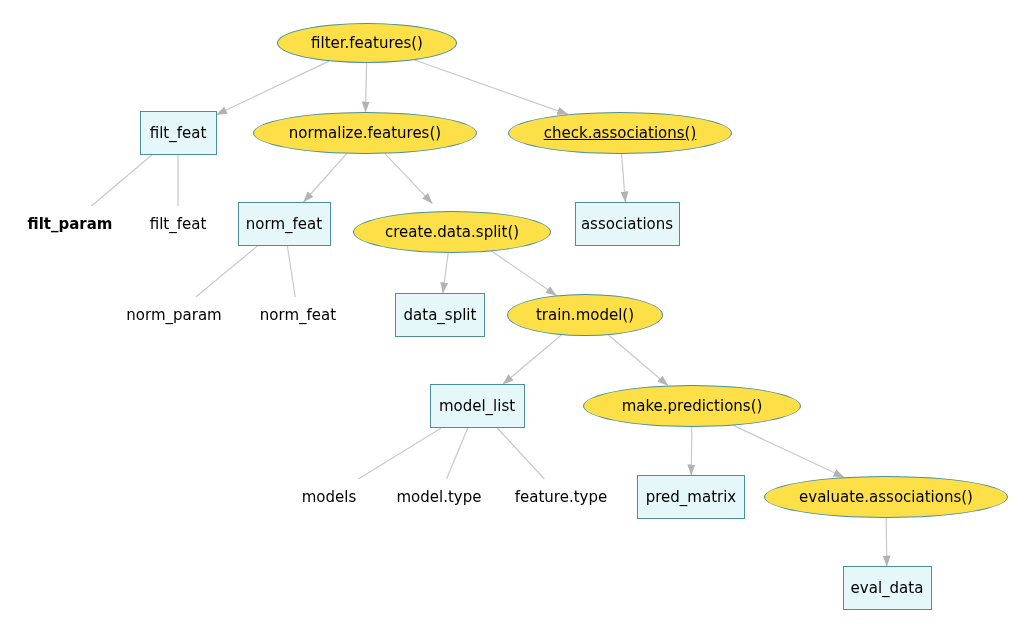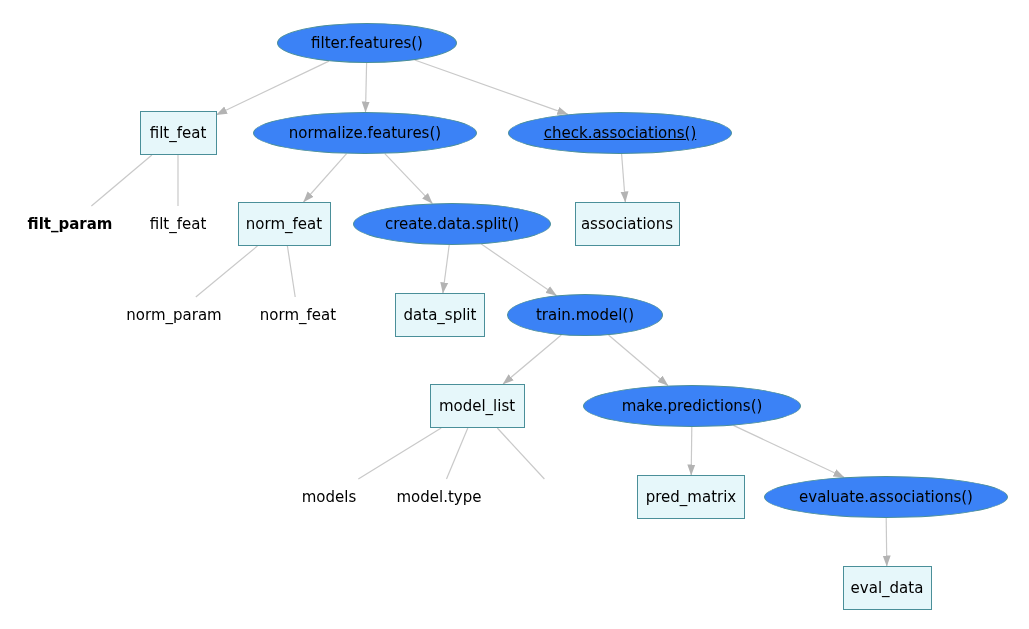--- a/index.html
+++ b/index.html
@@ -28,21 +28,21 @@
     align-items: center;
     justify-content: center;
     box-sizing: border-box;
     font-size: 15px;
     color: #000000;
     white-space: nowrap;
   }
   .node.ellipse {
     border: 1.5px solid #4a8f99;
     border-radius: 50%;
-    background: #3b82f6;
+    background: #fde047;
   }
   .node.box {
     border: 1.5px solid #4a8f99;
     background: #e6f7fa;
   }
   .node.plain {
     border: none;
     background: transparent;
   }
 </style>
@@ -92,21 +92,21 @@
     </div>
     <div class="node plain" style="left: 24px; top: 206px; width: 92px; height: 36px; font-weight: bold;">
       <span>filt_param</span>
     </div>
     <div class="node plain" style="left: 142px; top: 206px; width: 72px; height: 36px;">
       <span>filt_feat</span>
     </div>
     <div class="node box" style="left: 237.5px; top: 202px; width: 93px; height: 44px;">
       <span>norm_feat</span>
     </div>
-    <div class="node ellipse" style="left: 353px; top: 203px; width: 198px; height: 42px;">
+    <div class="node ellipse" style="left: 353px; top: 211px; width: 198px; height: 42px;">
       <span>create.data.split()</span>
     </div>
     <div class="node box" style="left: 574.5px; top: 202px; width: 105px; height: 44px;">
       <span>associations</span>
     </div>
     <div class="node plain" style="left: 121px; top: 297px; width: 106px; height: 36px; justify-content: center;">
       <span>norm_param</span>
     </div>
     <div class="node plain" style="left: 256px; top: 297px; width: 84px; height: 36px;">
       <span>norm_feat</span>
@@ -122,20 +122,23 @@
     </div>
     <div class="node ellipse" style="left: 583px; top: 385px; width: 218px; height: 42px;">
       <span>make.predictions()</span>
     </div>
     <div class="node plain" style="left: 298px; top: 479px; width: 62px; height: 36px;">
       <span>models</span>
     </div>
     <div class="node plain" style="left: 394px; top: 479px; width: 90px; height: 36px;">
       <span>model.type</span>
     </div>
+    <div class="node plain" style="left: 511px; top: 479px; width: 100px; height: 36px;">
+      <span>feature.type</span>
+    </div>
     <div class="node box" style="left: 637px; top: 475px; width: 108px; height: 44px;">
       <span>pred_matrix</span>
     </div>
     <div class="node ellipse" style="left: 764px; top: 476px; width: 244px; height: 42px;">
       <span>evaluate.associations()</span>
     </div>
     <div class="node box" style="left: 842.5px; top: 566px; width: 89px; height: 44px;">
       <span>eval_data</span>
     </div>
   </div>

